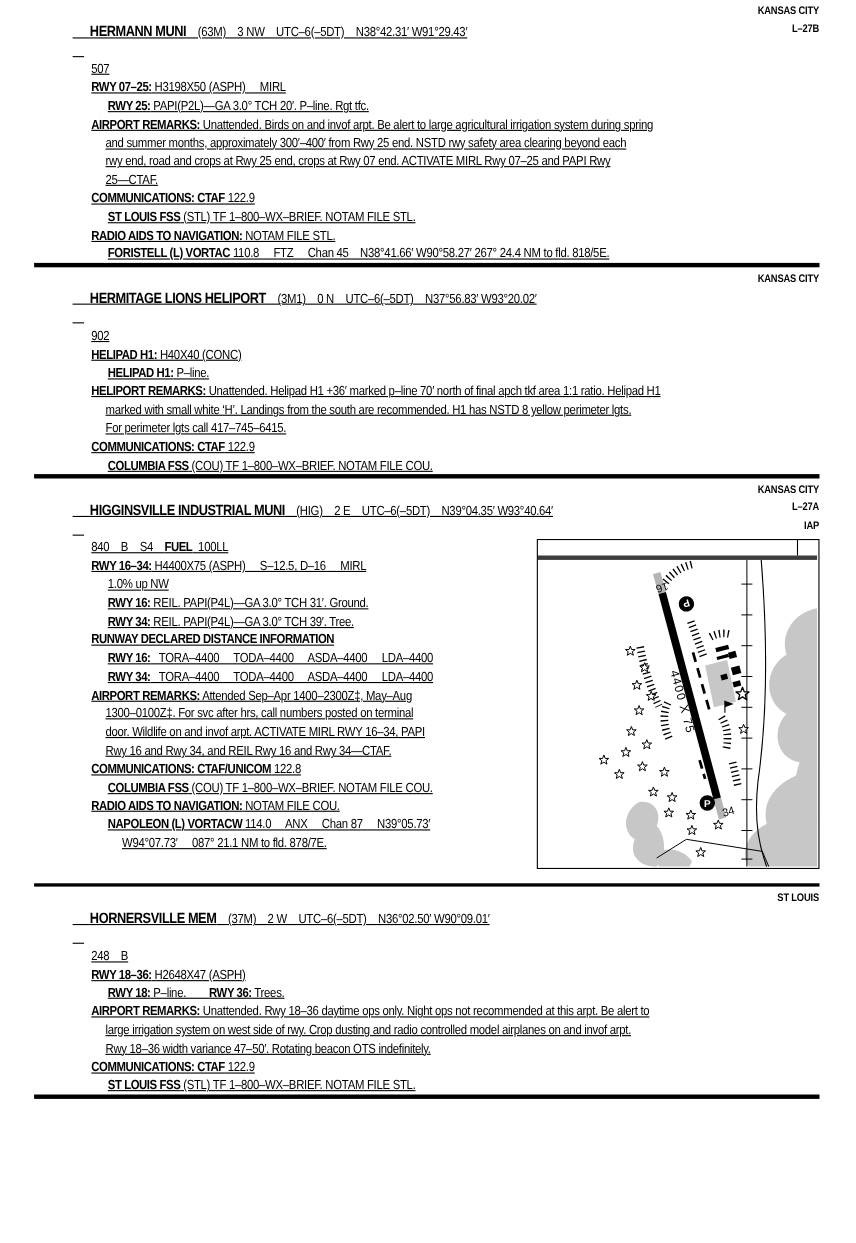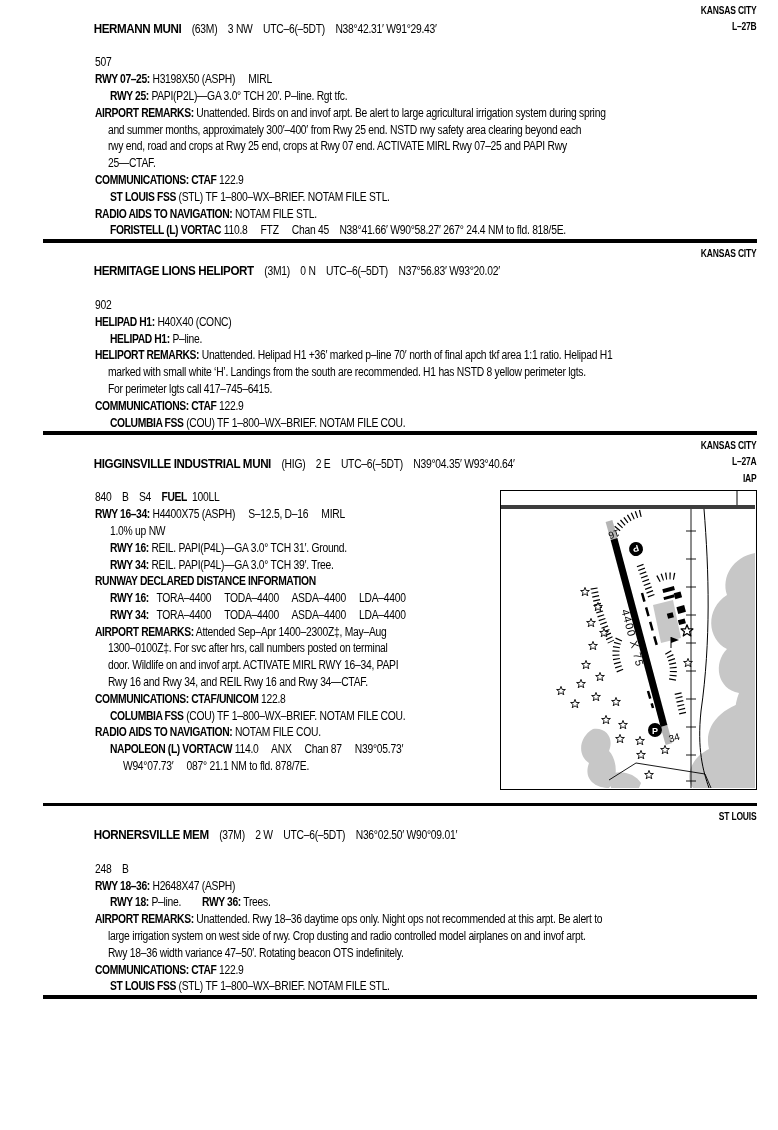--- a/index.html
+++ b/index.html
@@ -1,18 +1,18 @@
 <!DOCTYPE html>
 <html><head>
 <meta charset="utf-8">
 <style>
   html,body{margin:0;padding:0;background:#fff;}
   .page{position:relative;width:778px;height:1130px;background:#fff;overflow:hidden;
         font-family:"Liberation Sans",sans-serif;color:#000;}
-  .content{position:absolute;left:43px;top:0;width:714px;}
+  .content{position:absolute;left:31px;top:0;width:714px;text-decoration:underline;}
   .rule{height:3.5px;background:#000;}
   section{position:relative;padding-top:4px;}
   .sec-hermitage{min-height:160px;}
   .sec-higginsville{min-height:364px;}
   .line{white-space:pre-wrap;font-size:12px;line-height:16.8px;letter-spacing:-0.3px;
         transform:scaleX(0.86);transform-origin:0 0;width:830px;}
   .l0{margin-left:35px;}
   .l1{margin-left:52px;padding-left:15px;text-indent:-15px;}
   .l2{margin-left:67px;padding-left:15px;text-indent:-15px;}
   .b{font-weight:bold;letter-spacing:-0.45px;}

